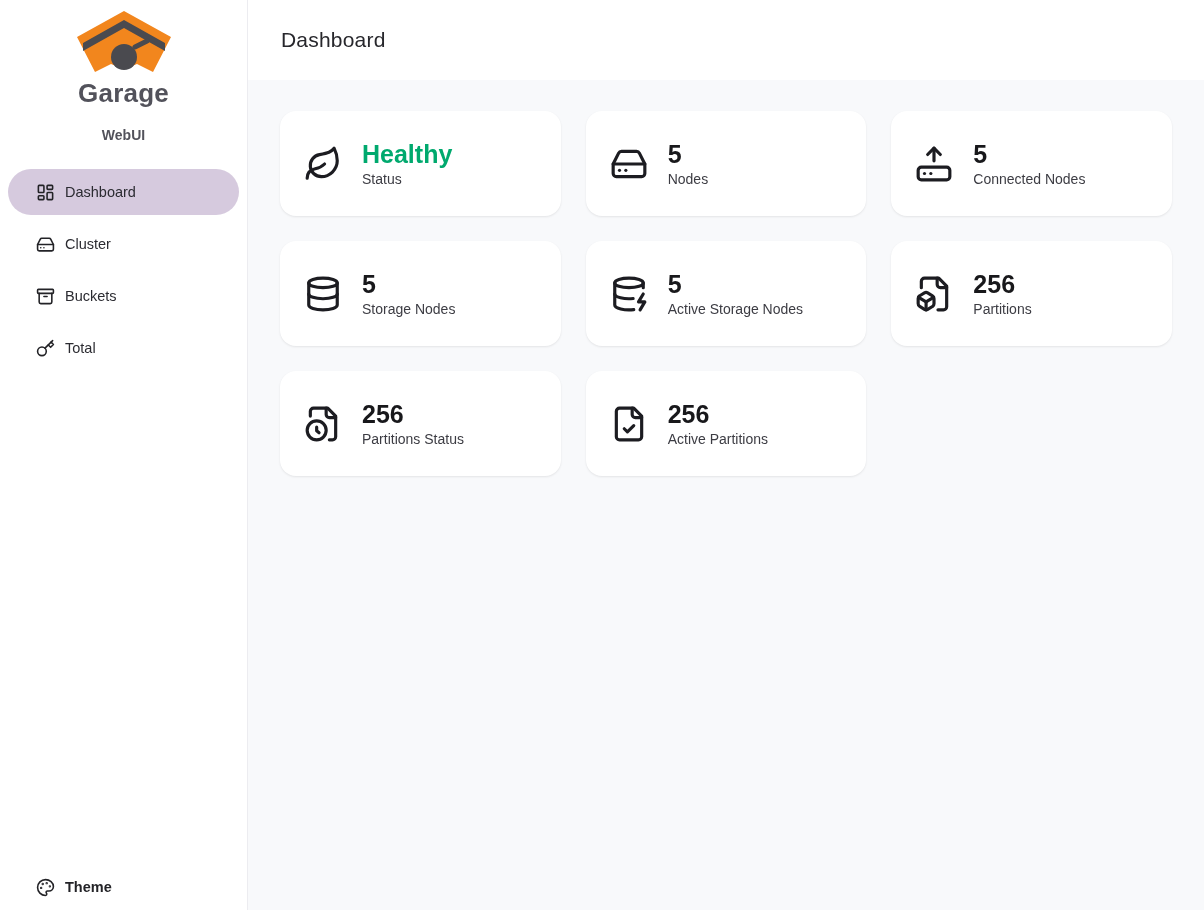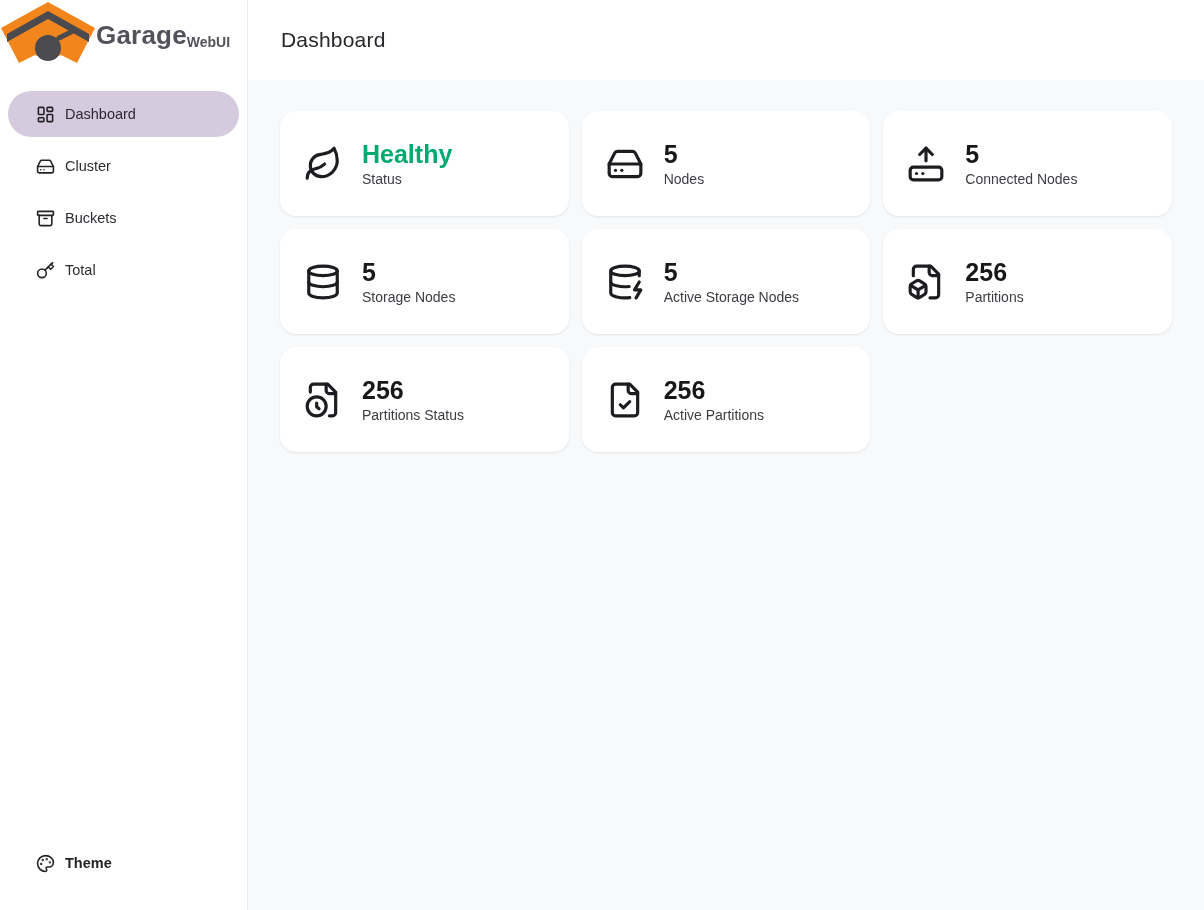--- a/index.html
+++ b/index.html
@@ -16,23 +16,23 @@
   .sidebar {
     width: 248px;
     min-width: 248px;
     height: 100%;
     background: #ffffff;
     border-right: 1px solid #ececf0;
     display: flex;
     flex-direction: column;
   }
   .logo-block {
-    padding-top: 1px;
-    display: flex;
-    flex-direction: row;
+    padding-top: 10px;
+    display: flex;
+    flex-direction: column;
     align-items: center;
   }
   .logo-svg { width: 96px; height: 64px; }
   .logo-title {
     margin-top: 4px;
     font-size: 26px;
     font-weight: 700;
     color: #52525b;
     letter-spacing: 0.2px;
   }
@@ -59,21 +59,21 @@
     font-size: 14.5px;
     color: #2b2b31;
     cursor: pointer;
     background: transparent;
     border: none;
   }
   .nav-item.active { background: #d6cade; }
   .nav-item .icon, .theme-btn .icon { width: 19px; height: 19px; display: block; color: #232327; }
   .sidebar-bottom {
     margin-top: auto;
-    padding: 16px 8px 24px 8px;
+    padding: 16px 8px 0 8px;
   }
   .theme-btn {
     height: 46px;
     width: 100%;
     border-radius: 9999px;
     display: flex;
     align-items: center;
     padding-left: 28px;
     gap: 10px;
     font-size: 14.5px;
@@ -103,21 +103,21 @@
   }
   .content {
     flex: 1;
     background: #f8f9fb;
     padding: 31px 32px;
     overflow: hidden;
   }
   .cards-grid {
     display: grid;
     grid-template-columns: repeat(3, 1fr);
-    gap: 13px;
+    gap: 25px;
   }
   .card {
     background: #ffffff;
     height: 105px;
     border-radius: 16px;
     box-shadow: 0 1px 3px rgba(0,0,0,0.05), 0 1px 2px rgba(0,0,0,0.04);
     display: flex;
     align-items: center;
     padding: 0 24px;
     gap: 20px;

